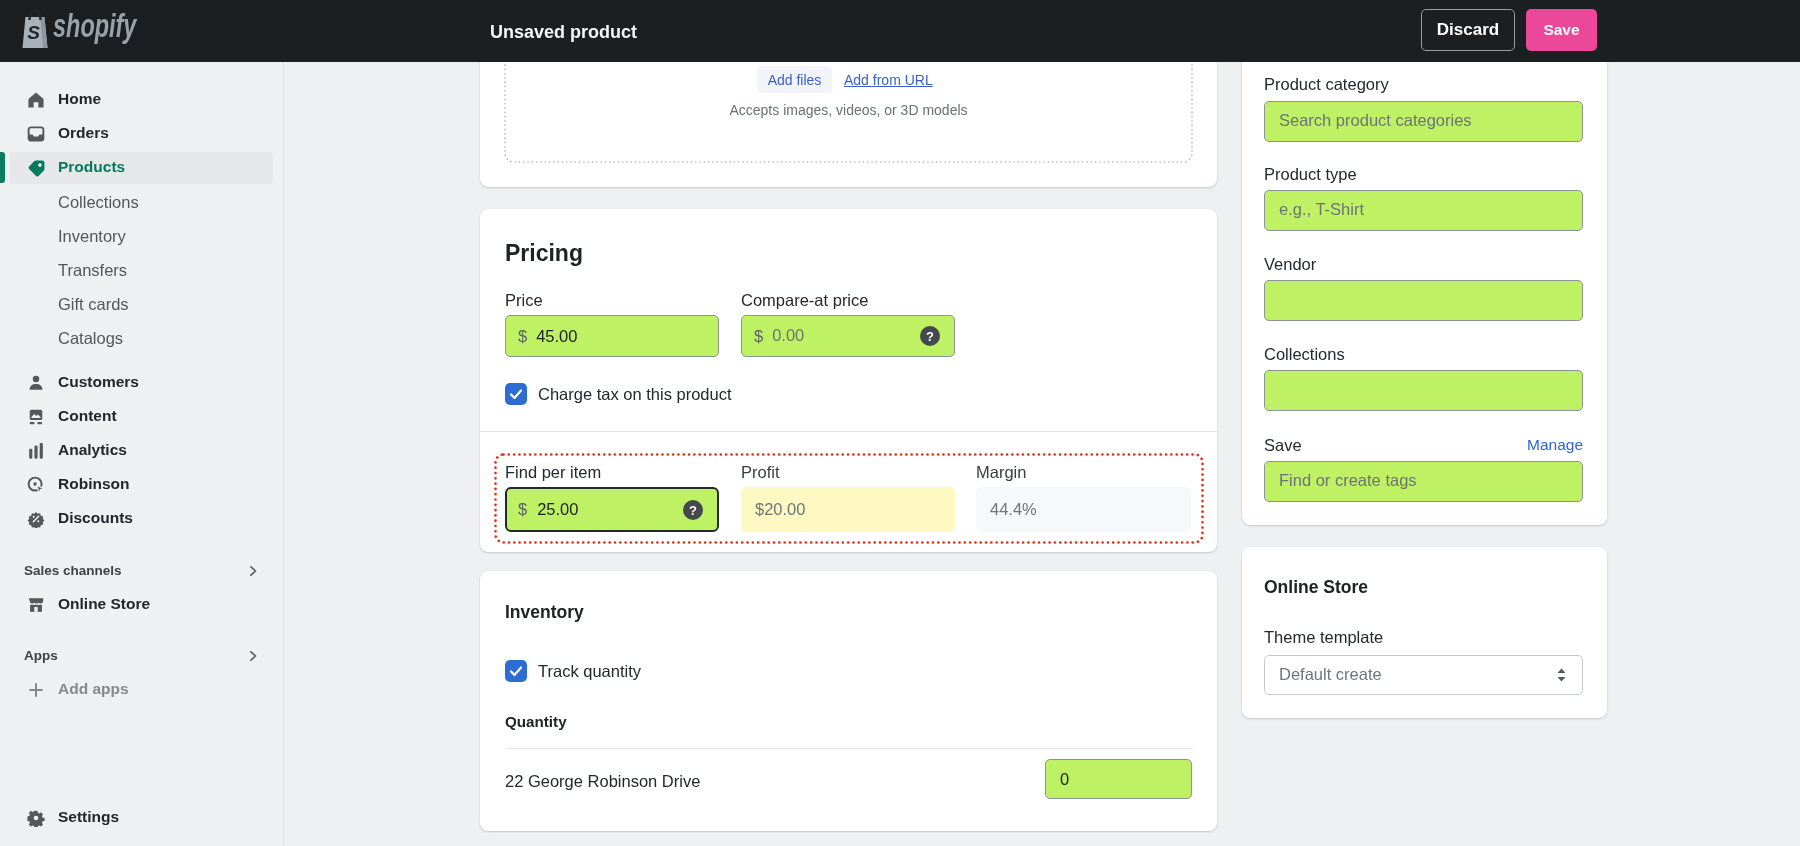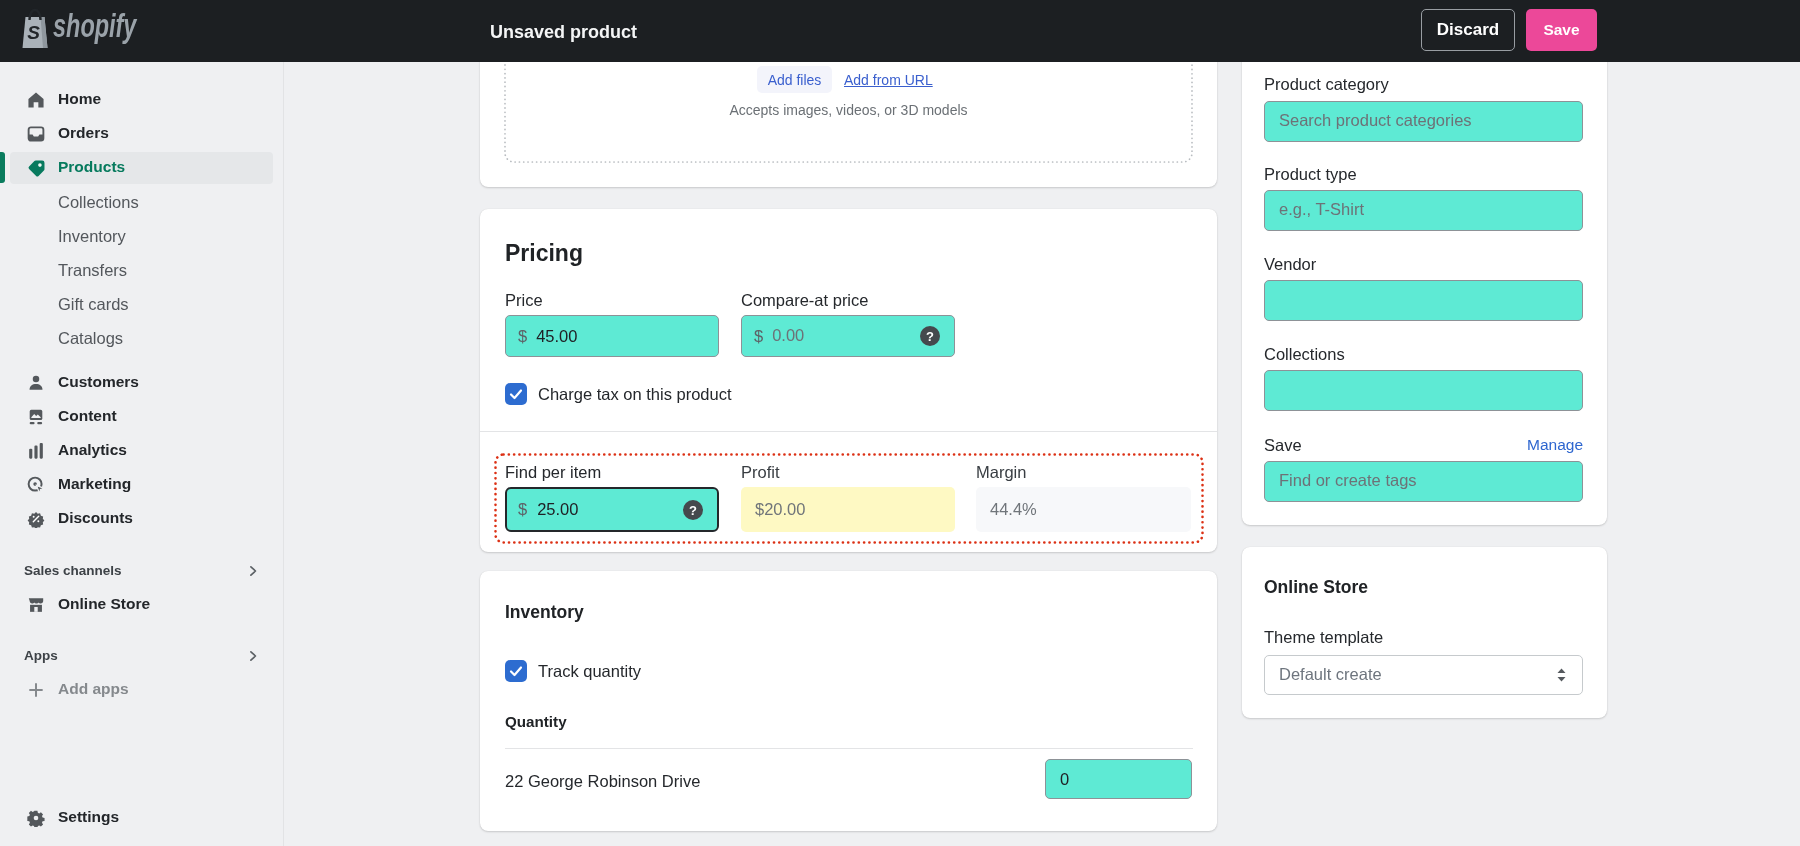--- a/index.html
+++ b/index.html
@@ -1,21 +1,21 @@
 <!DOCTYPE html>
 <html><head>
 <meta charset="utf-8">
 <style>
   * { margin:0; padding:0; box-sizing:border-box; }
   html,body { width:1800px; height:846px; overflow:hidden; }
   body { font-family:"Liberation Sans", sans-serif; background:#eff0f2; position:relative; }
   .abs { position:absolute; }
   .card { position:absolute; background:#fff; border-radius:8px; box-shadow:0 1px 2px rgba(31,33,36,.18), 0 0 1px rgba(31,33,36,.12); }
   .label { position:absolute; font-size:16.5px; color:#25282c; }
-  .input { position:absolute; background:#5eead4; border:1px solid #8d9297; border-radius:5px; font-size:16.5px; color:#202226; }
+  .input { position:absolute; background:#bef264; border:1px solid #8d9297; border-radius:5px; font-size:16.5px; color:#202226; }
   .ph { color:#6d7277; position:relative; top:-1px; }
   .cyc { display:flex; align-items:center; }
 </style>
 </head>
 <body>
 
 <div class="card" style="left:480px; top:-20px; width:737px; height:207px;"></div>
 <svg class="abs" style="left:504px; top:-10px;" width="689" height="173">
     <rect x="1" y="1" width="687" height="171" rx="9" fill="none" stroke="#b8bcc0" stroke-width="1.7" stroke-dasharray="0.1 4.2" stroke-linecap="round"></rect>
   </svg>
@@ -171,21 +171,21 @@
     <rect x="8.25" y="4" width="3.5" height="14.5" rx="1.2" fill="#54585c"></rect>
     <rect x="14.1" y="1" width="3.5" height="17.5" rx="1.2" fill="#54585c"></rect>
   </svg>
 <div class="nav-t" style="top:441px;">Analytics</div>
 
 <svg class="ic" style="top:476px;" width="18" height="18" viewBox="0 0 20 20">
     <circle cx="9" cy="9" r="7.2" fill="none" stroke="#54585c" stroke-width="2.2"></circle>
     <circle cx="9" cy="9" r="2" fill="#54585c"></circle>
     <path d="M10.5 10.5 L19.5 14 L15 15 L14 19.5 Z" fill="#54585c" stroke="#f0f1f3" stroke-width="1.4"></path>
   </svg>
-<div class="nav-t" style="top:475px;">Marketing</div>
+<div class="nav-t" style="top:475px;">Robinson</div>
 
 <svg class="ic" style="top:510px;" width="18" height="18" viewBox="0 0 20 20">
     <path d="M10 1.2 l2.2 2 3-.4 1 2.9 2.9 1 -.4 3 2 2.2 -2 2.2 .4 3 -2.9 1 -1 2.9 -3-.4 -2.2 2 -2.2-2 -3 .4 -1-2.9 -2.9-1 .4-3 -2-2.2 2-2.2 -.4-3 2.9-1 1-2.9 3 .4 Z" fill="#54585c" transform="scale(.87) translate(1.5,1.5)"></path>
     <path d="M7 13 L13 7" stroke="#fff" stroke-width="1.6" stroke-linecap="round"></path>
     <circle cx="7.4" cy="7.4" r="1.1" fill="#fff"></circle>
     <circle cx="12.6" cy="12.6" r="1.1" fill="#fff"></circle>
   </svg>
 <div class="nav-t" style="top:509px;">Discounts</div>
 
 <div class="nav-h" style="top:563px;">Sales channels</div>

